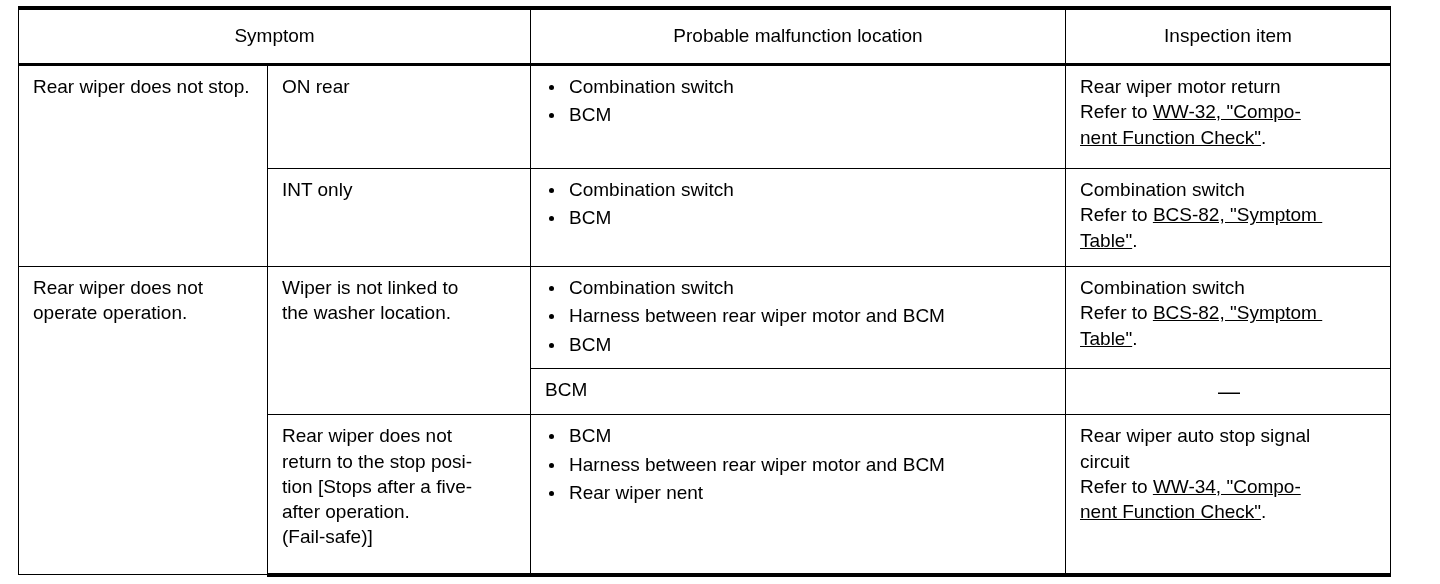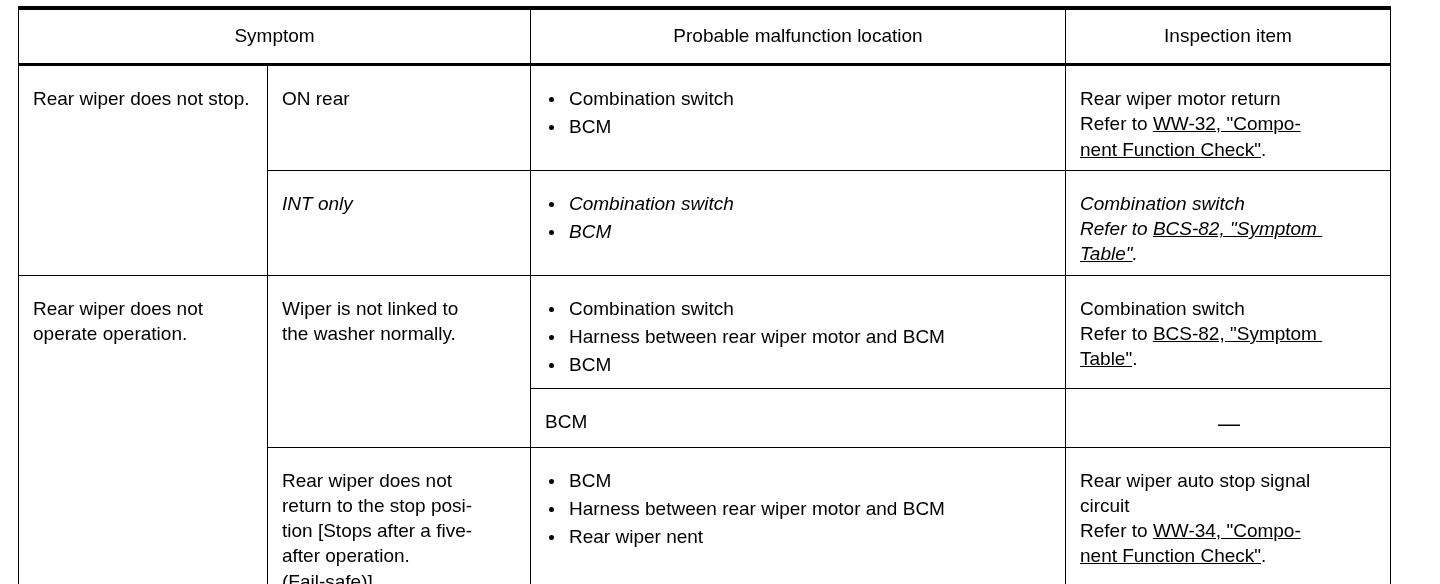--- a/index.html
+++ b/index.html
@@ -6,21 +6,21 @@
   body{width:1440px;height:584px;font-family:"Liberation Sans",sans-serif;color:#000;}
   .sheet{position:relative;width:1440px;height:480px;}
   table.dtc{
     position:absolute;left:18px;top:6px;width:1372px;
     border-collapse:collapse;table-layout:fixed;
     font-size:19px;line-height:1.33;
   }
   table.dtc td{
     border:1px solid #000;
     vertical-align:top;
-    padding:20px 12px 8px 14px;
+    padding:8px 12px 8px 14px;
     background:#fff;
   }
   
   table.dtc tr.hdr td{
     border-top:4px solid #000;
     border-bottom:3px solid #000;
     text-align:center;
     vertical-align:middle;
     padding:8px 6px 9px 6px;
     height:36px;
@@ -36,21 +36,21 @@
   ul.bl{margin:0;padding:0;list-style:none;}
   ul.bl li{position:relative;padding-left:24px;margin:0 0 3px 0;}
   ul.bl li:before{
     content:"";position:absolute;left:4px;top:11px;
     width:5px;height:5px;background:#000;border-radius:50%;
   }
   .ln{display:block;white-space:pre;}
   .lnk{text-decoration:underline;}
   .dash{font-size:22px;letter-spacing:0;}
   .r1{height:104px;}
-  .r2{height:98px;font-style:italic;}
+  .r2{height:98px;}
   .r3{height:102px;}
   .r4{height:44px;}
   .r5{height:160px;}
 </style>
 </head>
 <body>
 
 <div class="sheet">
 
   <table class="dtc">
@@ -96,21 +96,21 @@
         <span class="ln">Combination switch</span>
         <span class="ln"><span>Refer to </span><span class="lnk">BCS-82, "Symptom </span></span>
         <span class="ln"><span class="lnk">Table"</span><span>.</span></span>
       </td>
     </tr>
 
     <tr class="r3">
       <td class="c1 mid" rowspan="3">Rear wiper does not operate operation.</td>
       <td class="c2 mid" rowspan="2">
         <span class="ln">Wiper is not linked to</span>
-        <span class="ln">the washer normally.</span>
+        <span class="ln">the washer location.</span>
       </td>
       <td class="c3">
         <ul class="bl">
           <li>Combination switch</li>
           <li>Harness between rear wiper motor and BCM</li>
           <li>BCM</li>
         </ul>
       </td>
       <td class="c4">
         <span class="ln">Combination switch</span>

